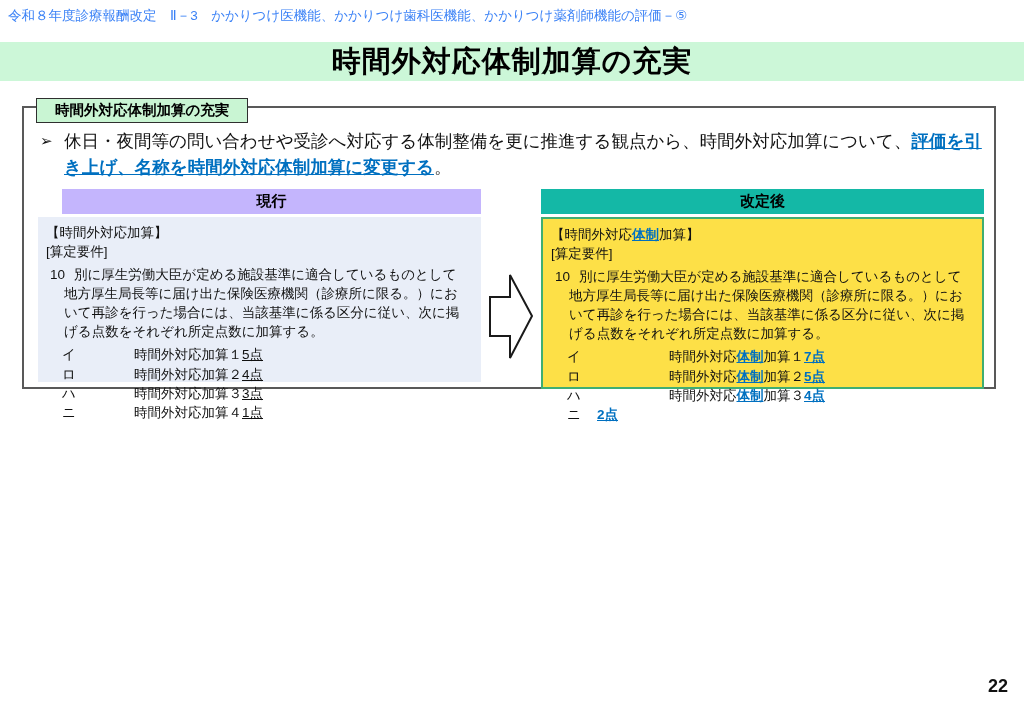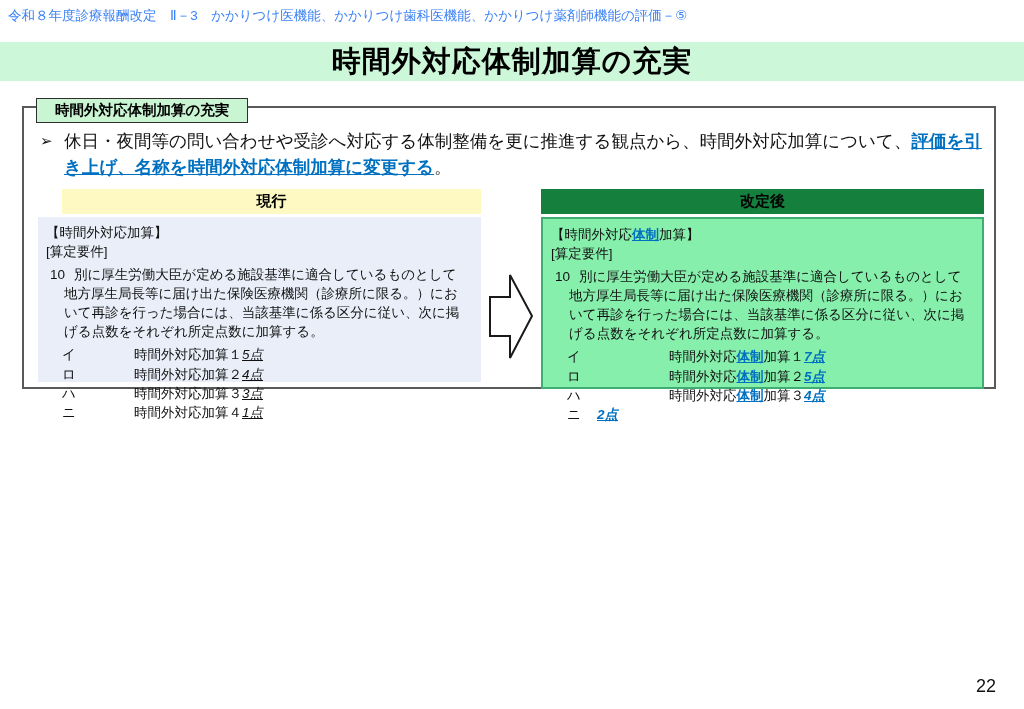--- a/index.html
+++ b/index.html
@@ -40,47 +40,47 @@
   .em-blue{color:#0070c0;font-weight:bold;text-decoration:underline;}
   
   .columns{
     display:flex;margin:6px 14px 0 14px;align-items:flex-start;
   }
   .col{width:443px;flex:0 0 443px;}
   .col-header{
     height:25px;display:flex;align-items:center;justify-content:center;
     font-size:15px;font-weight:bold;color:#000;margin-bottom:3px;
   }
-  .col-header.hdr-blue{background:#fef9c3;margin-left:24px;}
-  .col-header.hdr-green{background:#15803d;}
+  .col-header.hdr-blue{background:#c4b5fd;margin-left:24px;}
+  .col-header.hdr-green{background:#14b8a6;}
   .col-body{
     box-sizing:border-box;font-size:13.5px;line-height:1.42;color:#111;
     padding:6px 8px 21px 8px;
   }
   .col-body.body-blue{background:#e9eef8;height:165px;}
-  .col-body.body-green{background:#86efac;border:2px solid #3fae72;height:172px;}
+  .col-body.body-green{background:#fde047;border:2px solid #3fae72;height:172px;}
   .clause{
     margin:4px;padding-left:14px;text-indent:-14px;
   }
   .cnum{margin-right:9px;}
   .item{display:flex;padding-left:16px;line-height:1.42;}
   .i-marker{width:30px;flex:0 0 30px;}
   .i-label{width:150px;flex:0 0 150px;text-align:right;}
   .i-label.wide{width:175px;flex:0 0 175px;margin-left:32px;}
-  .i-value{text-decoration:underline;font-style:italic;}
+  .i-value{text-decoration:underline;}
   .i-value.blue{color:#0070c0;font-weight:bold;}
   
   .arrow-zone{
     width:60px;flex:0 0 60px;display:flex;justify-content:center;
     padding-top:80px;
   }
   
   .page-number{
-    position:absolute;right:28px;bottom:12px;
-    font-size:18px;font-weight:normal;color:#111;
+    position:absolute;right:16px;bottom:12px;
+    font-size:18px;font-weight:bold;color:#111;
   }
 </style>
 </head>
 <body>
 
 <div class="doc-header">令和８年度診療報酬改定　Ⅱ－3　かかりつけ医機能、かかりつけ歯科医機能、かかりつけ薬剤師機能の評価－⑤</div>
 
 <div class="title-banner">
   <span class="title-text">時間外対応体制加算の充実</span>
 </div>

